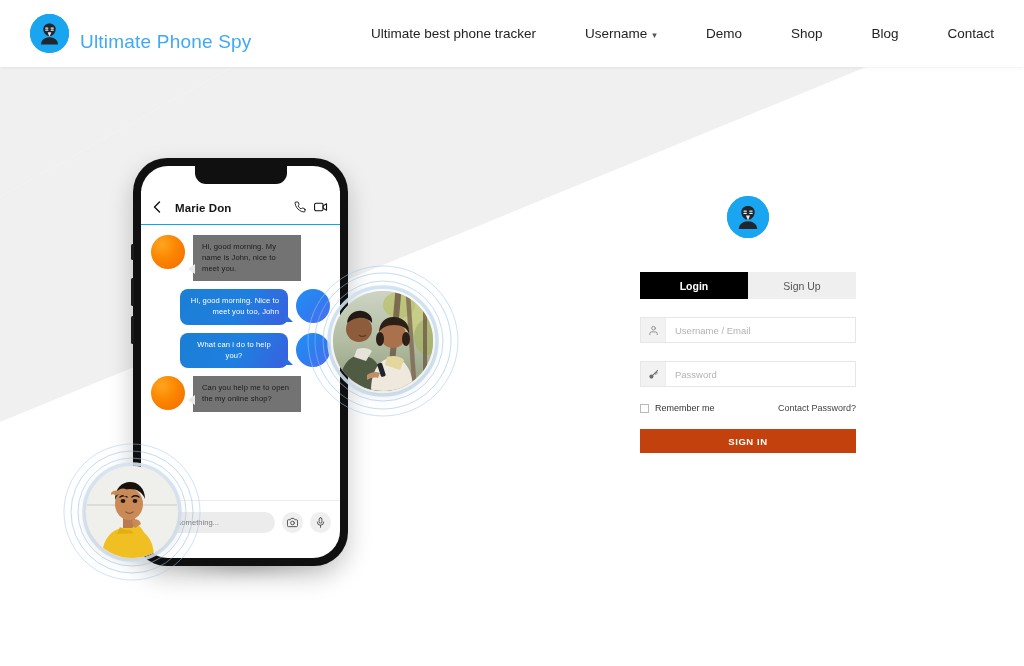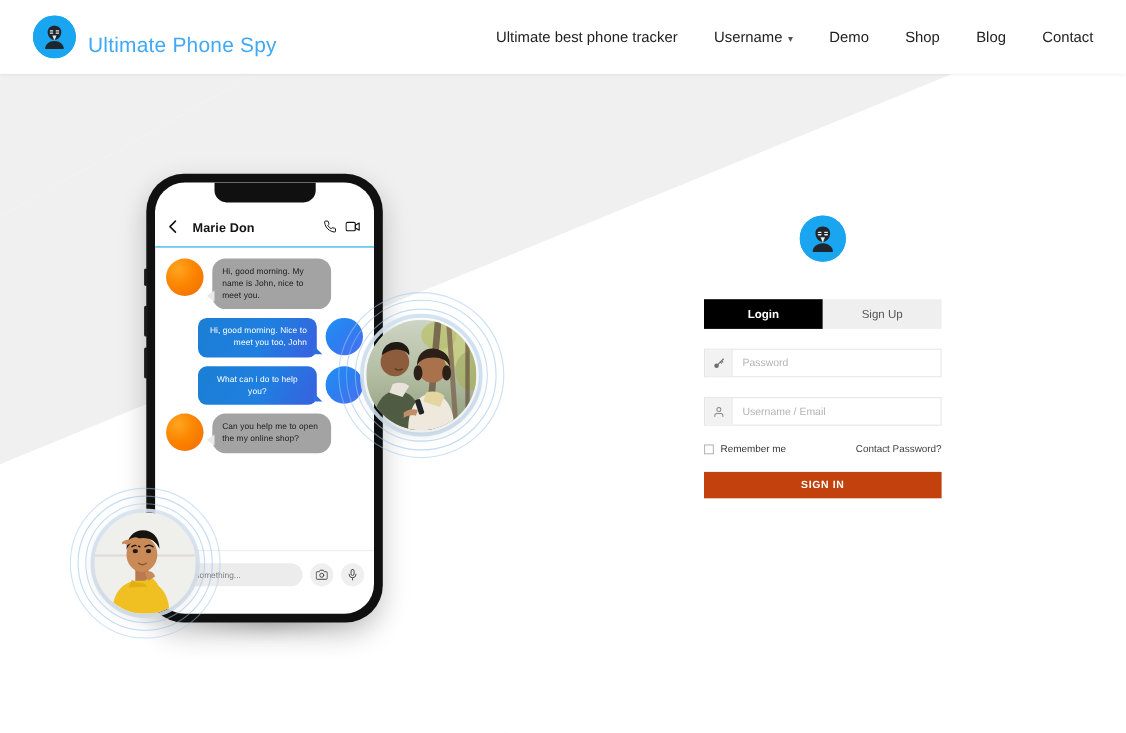--- a/index.html
+++ b/index.html
@@ -32,21 +32,21 @@
   }
   .brand { display: flex; align-items: flex-end; margin-left: 30px; }
   .brand-logo {
     width: 39px; height: 39px; border-radius: 50%;
     background: #19a5ef; position: relative; flex: none;
   }
   .brand-name {
     margin-left: 11px; font-size: 19px; color: #3fa9f5; letter-spacing: .2px;
     font-family: "Liberation Sans", sans-serif;
   }
-  .nav { margin-left: auto; margin-right: 30px; display: flex; align-items: center; gap: 33px; }
+  .nav { margin-left: auto; margin-right: 30px; display: flex; align-items: center; gap: 49px; }
   .nav-item {
     font-size: 13.5px; color: #222; white-space: nowrap;
     display: flex; align-items: center; gap: 5px; cursor: pointer;
   }
   .caret { font-size: 9px; color: #555; position: relative; top: 1px; }
 
   
   .phone-wrap { position: absolute; left: 133px; top: 158px; width: 215px; height: 410px; z-index: 10; }
   .phone-shadow {
     position: absolute; left: 18px; top: 390px; width: 185px; height: 30px;
@@ -84,21 +84,21 @@
   .msg-row { display: flex; align-items: flex-start; margin-bottom: 8px; }
   .msg-row.out { justify-content: flex-end; }
   .av { width: 34px; height: 34px; border-radius: 50%; flex: none; }
   .av.orange { background: radial-gradient(circle at 32% 28%, #ffa520 0%, #fb8500 45%, #f26b00 100%); }
   .av.blue { background: linear-gradient(135deg, #1f8ff5 0%, #2e7ef0 50%, #4f6ef0 100%); }
   .bubble {
     max-width: 108px; padding: 7px 9px; font-size: 7.6px; line-height: 1.42;
     position: relative; letter-spacing: .1px;
   }
   .bubble.in {
-    background: #a3a3a3; color: #1b1b1b; border-radius: 12px;
+    background: #737373; color: #1b1b1b; border-radius: 0;
     margin-left: 8px;
   }
   .bubble.in:after {
     content: ""; position: absolute; left: -5px; bottom: 7px;
     border-top: 5px solid transparent; border-bottom: 5px solid transparent;
     border-right: 7px solid #e9e9e9;
   }
   .bubble.out {
     background: linear-gradient(120deg, #1b7fd4 0%, #1f7fe0 55%, #3a5fe0 100%);
     color: #fff; border-radius: 8px; margin-right: 8px; text-align: right;
@@ -412,38 +412,38 @@
       </svg>
     </div>
 
     <div class="tabs">
       <div class="tab active">Login</div>
       <div class="tab inactive">Sign Up</div>
     </div>
 
     <div class="field">
       <div class="field-icon">
+        <svg width="11" height="11" viewBox="0 0 24 24" fill="none" stroke="#8a8a8a" stroke-width="2" stroke-linecap="round" stroke-linejoin="round">
+            <path d="M20 21v-2a4 4 0 00-4-4H8a4 4 0 00-4 4v2"></path>
+            <circle cx="12" cy="7" r="4"></circle>
+          </svg>
+      </div>
+      <input class="field-input" type="text" placeholder="Username / Email" style="">
+    </div>
+
+    <div class="field">
+      <div class="field-icon">
         <svg width="11" height="11" viewBox="0 0 24 24" fill="none" stroke="#6e6e6e" stroke-width="2.2" stroke-linecap="round" stroke-linejoin="round">
             <circle cx="7.5" cy="16.5" r="4.5" fill="#6e6e6e" stroke="none"></circle>
             <path d="M10.8 13.2L21 3M17.5 6.5l2.5 2.5M15 9l2.2 2.2"></path>
           </svg>
       </div>
       <input class="field-input" type="password" placeholder="Password" style="">
     </div>
 
-    <div class="field">
-      <div class="field-icon">
-        <svg width="11" height="11" viewBox="0 0 24 24" fill="none" stroke="#8a8a8a" stroke-width="2" stroke-linecap="round" stroke-linejoin="round">
-            <path d="M20 21v-2a4 4 0 00-4-4H8a4 4 0 00-4 4v2"></path>
-            <circle cx="12" cy="7" r="4"></circle>
-          </svg>
-      </div>
-      <input class="field-input" type="text" placeholder="Username / Email" style="">
-    </div>
-
     <div class="row-opts">
       <div class="cb"></div>
       <span>Remember me</span>
       <span class="forgot">Contact Password?</span>
     </div>
 
     <button class="signin-btn">SIGN IN</button>
   </div>
 
 </div>

